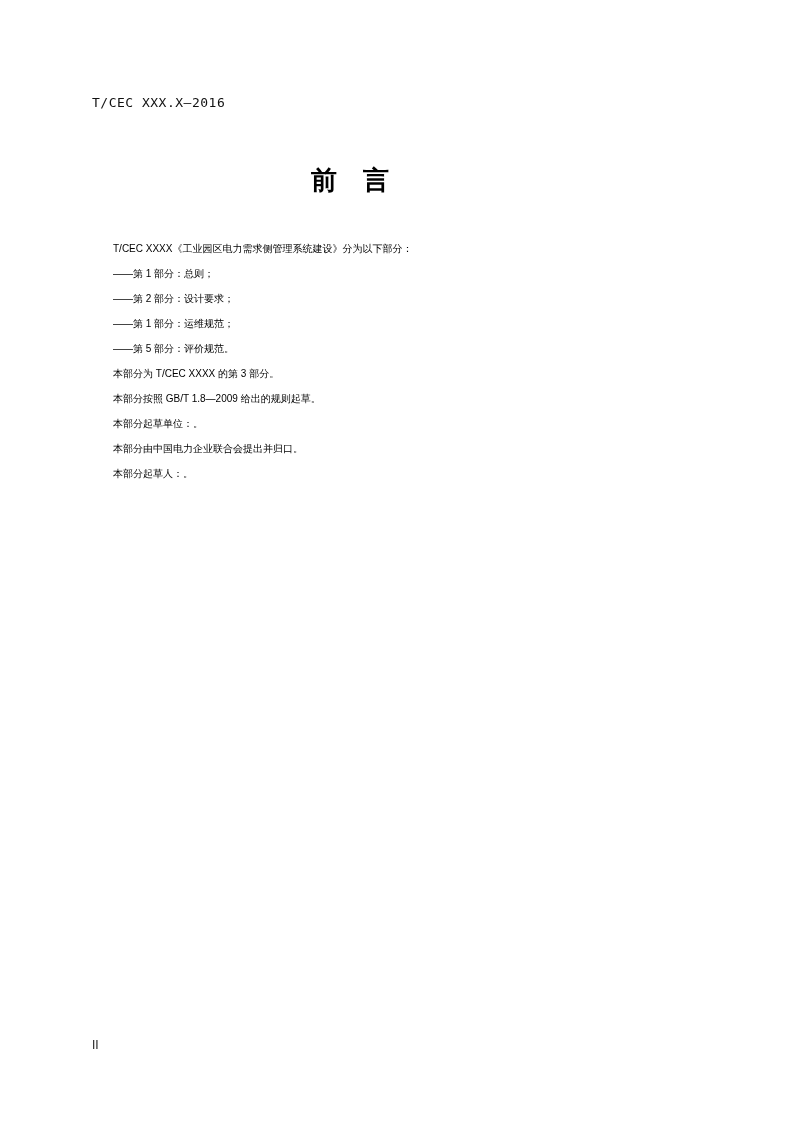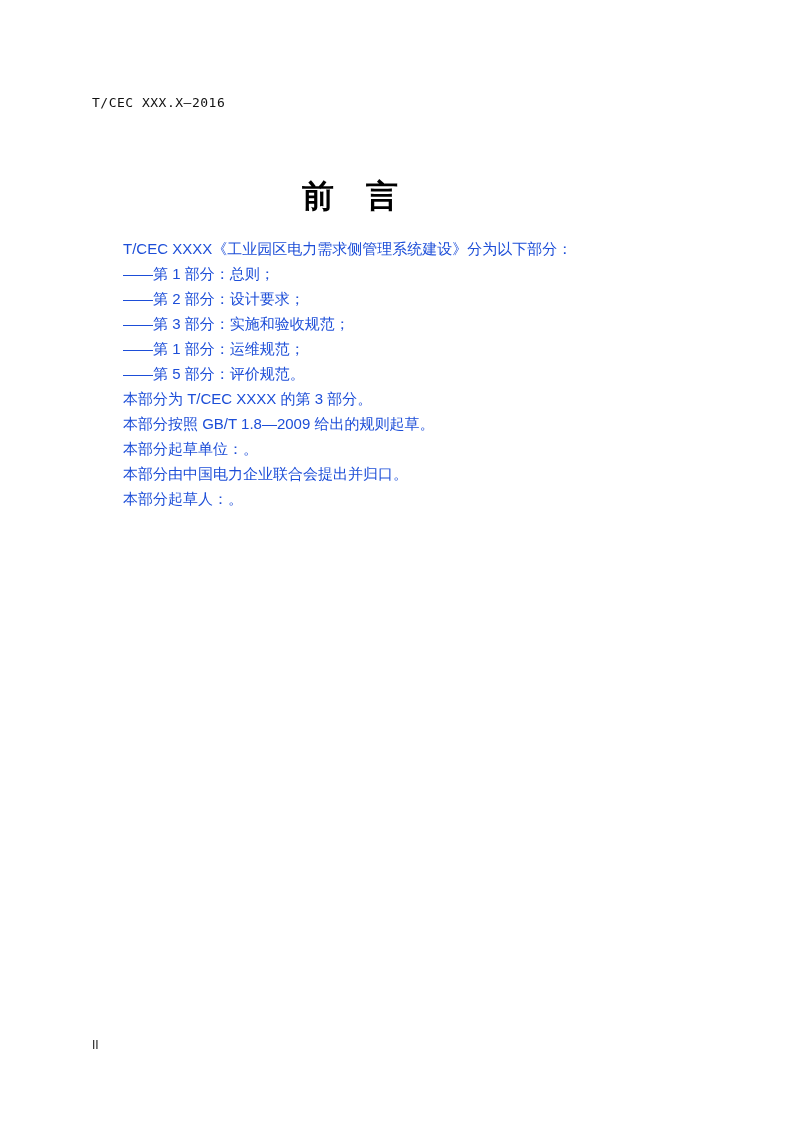--- a/index.html
+++ b/index.html
@@ -24,37 +24,37 @@
     font-size: 13px;
     letter-spacing: 0.5px;
     color: #111111;
     white-space: nowrap;
   }
   .page-title {
     position: absolute;
     left: 0;
     right: 0;
     top: 163px;
-    margin: 12px;
+    margin: 0;
     text-align: center;
     font-family: "Liberation Sans", sans-serif;
     font-weight: bold;
-    font-size: 32px;
+    font-size: 26px;
     color: #000000;
     padding-left: 48px;
   }
   .content {
     position: absolute;
     left: 93px;
     top: 236px;
     width: 608px;
-    font-size: 15px;
+    font-size: 10px;
     line-height: 25px;
     text-align: justify;
-    color: #1d4ed8;
+    color: #000000;
   }
   .content p {
     margin: 0;
     padding: 0;
     text-indent: 2em;
   }
   .page-number {
     position: absolute;
     left: 92px;
     top: 1038px;
@@ -70,21 +70,20 @@
 
   <div class="doc-number">T/CEC XXX.X—2016</div>
 
   <h1 class="page-title">前　言</h1>
 
   <div class="content">
     <p>T/CEC XXXX《工业园区电力需求侧管理系统建设》分为以下部分：</p>
 
     <p>——第 1 部分：总则；</p>
     <p>——第 2 部分：设计要求；</p>
-    <p>——第 3 部分：实施和验收规范；</p>
     <p>——第 1 部分：运维规范；</p>
     <p>——第 5 部分：评价规范。</p>
 
     <p>本部分为 T/CEC XXXX 的第 3 部分。</p>
     <p>本部分按照 GB/T 1.8—2009 给出的规则起草。</p>
     <p>本部分起草单位：。</p>
     <p>本部分由中国电力企业联合会提出并归口。</p>
     <p>本部分起草人：。</p>
   </div>
 

